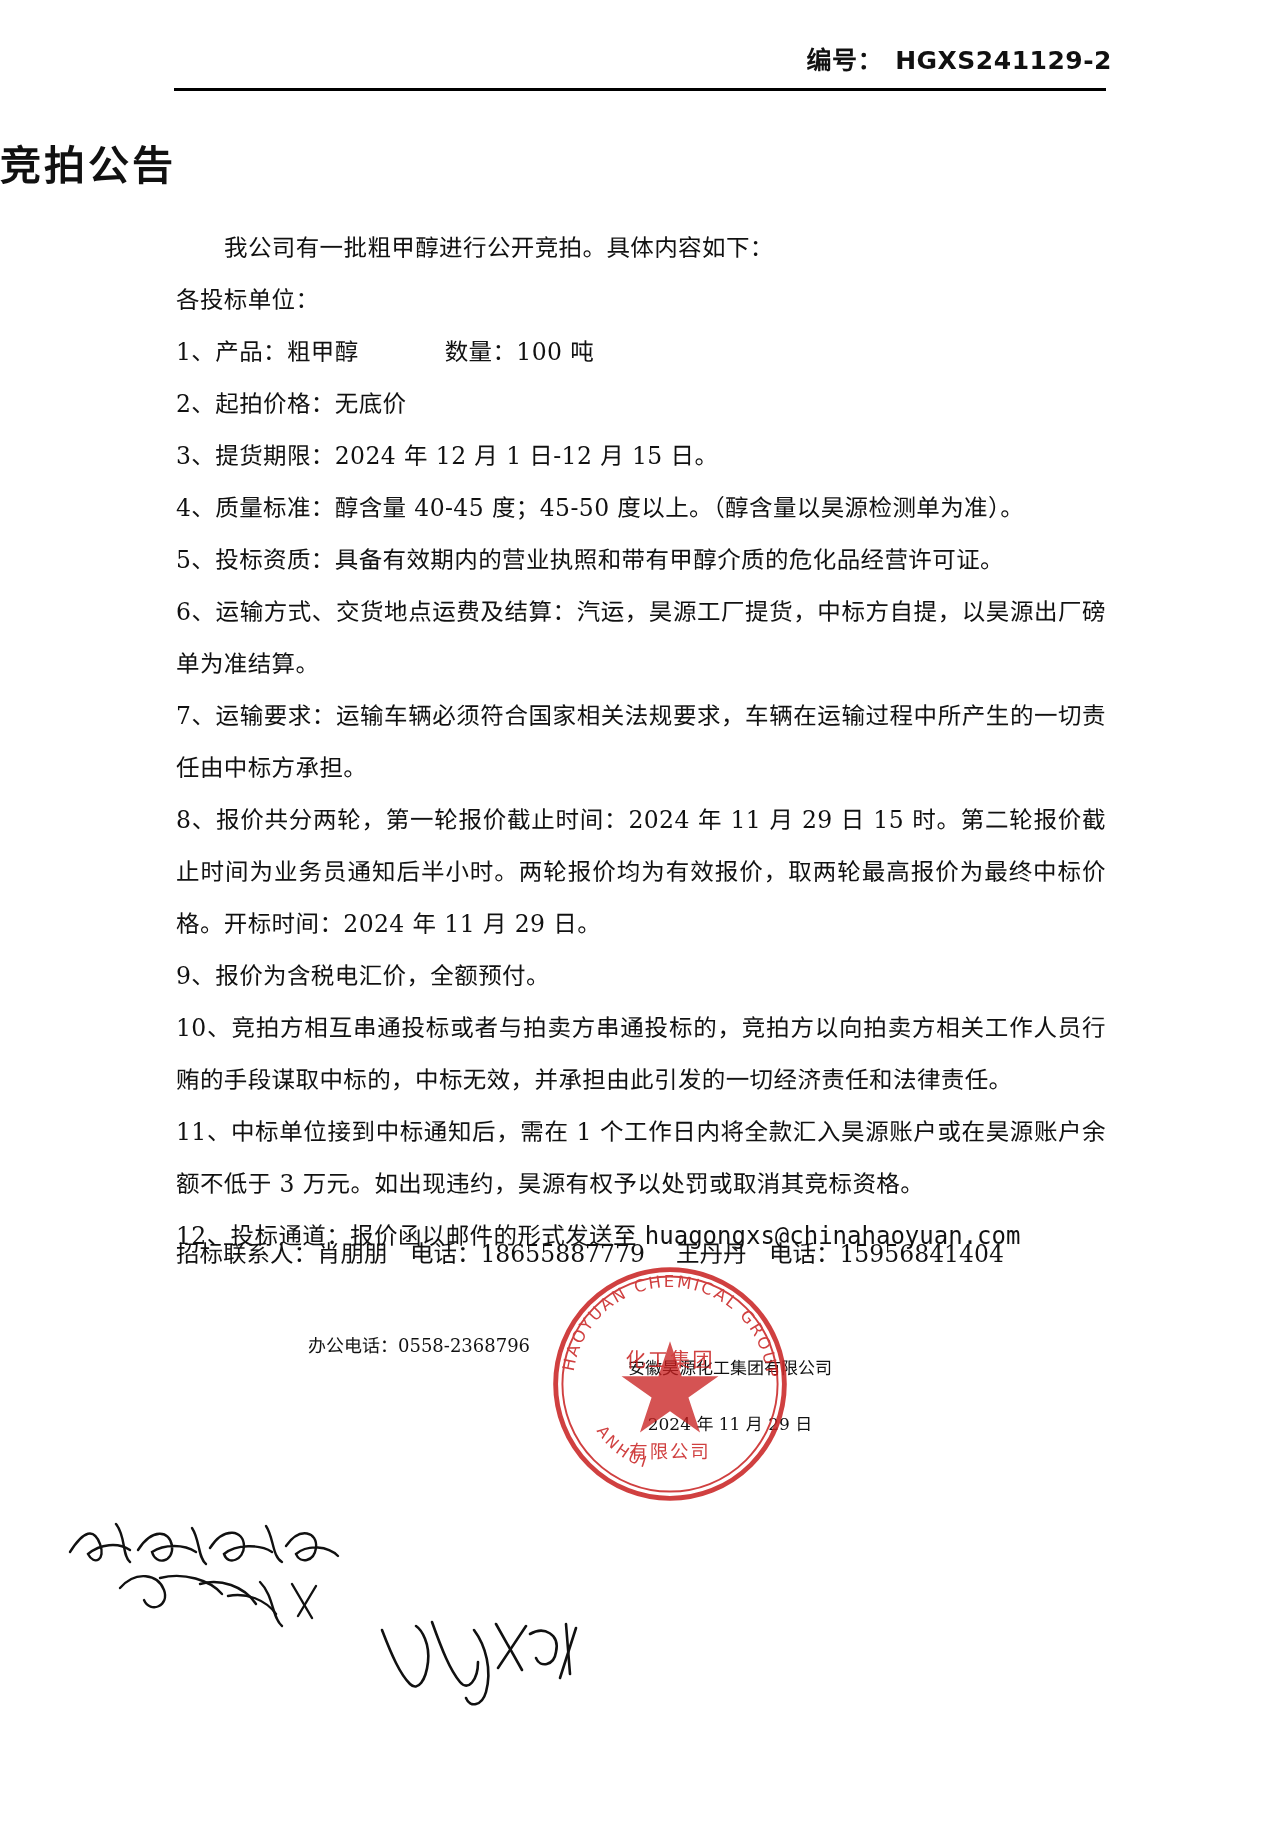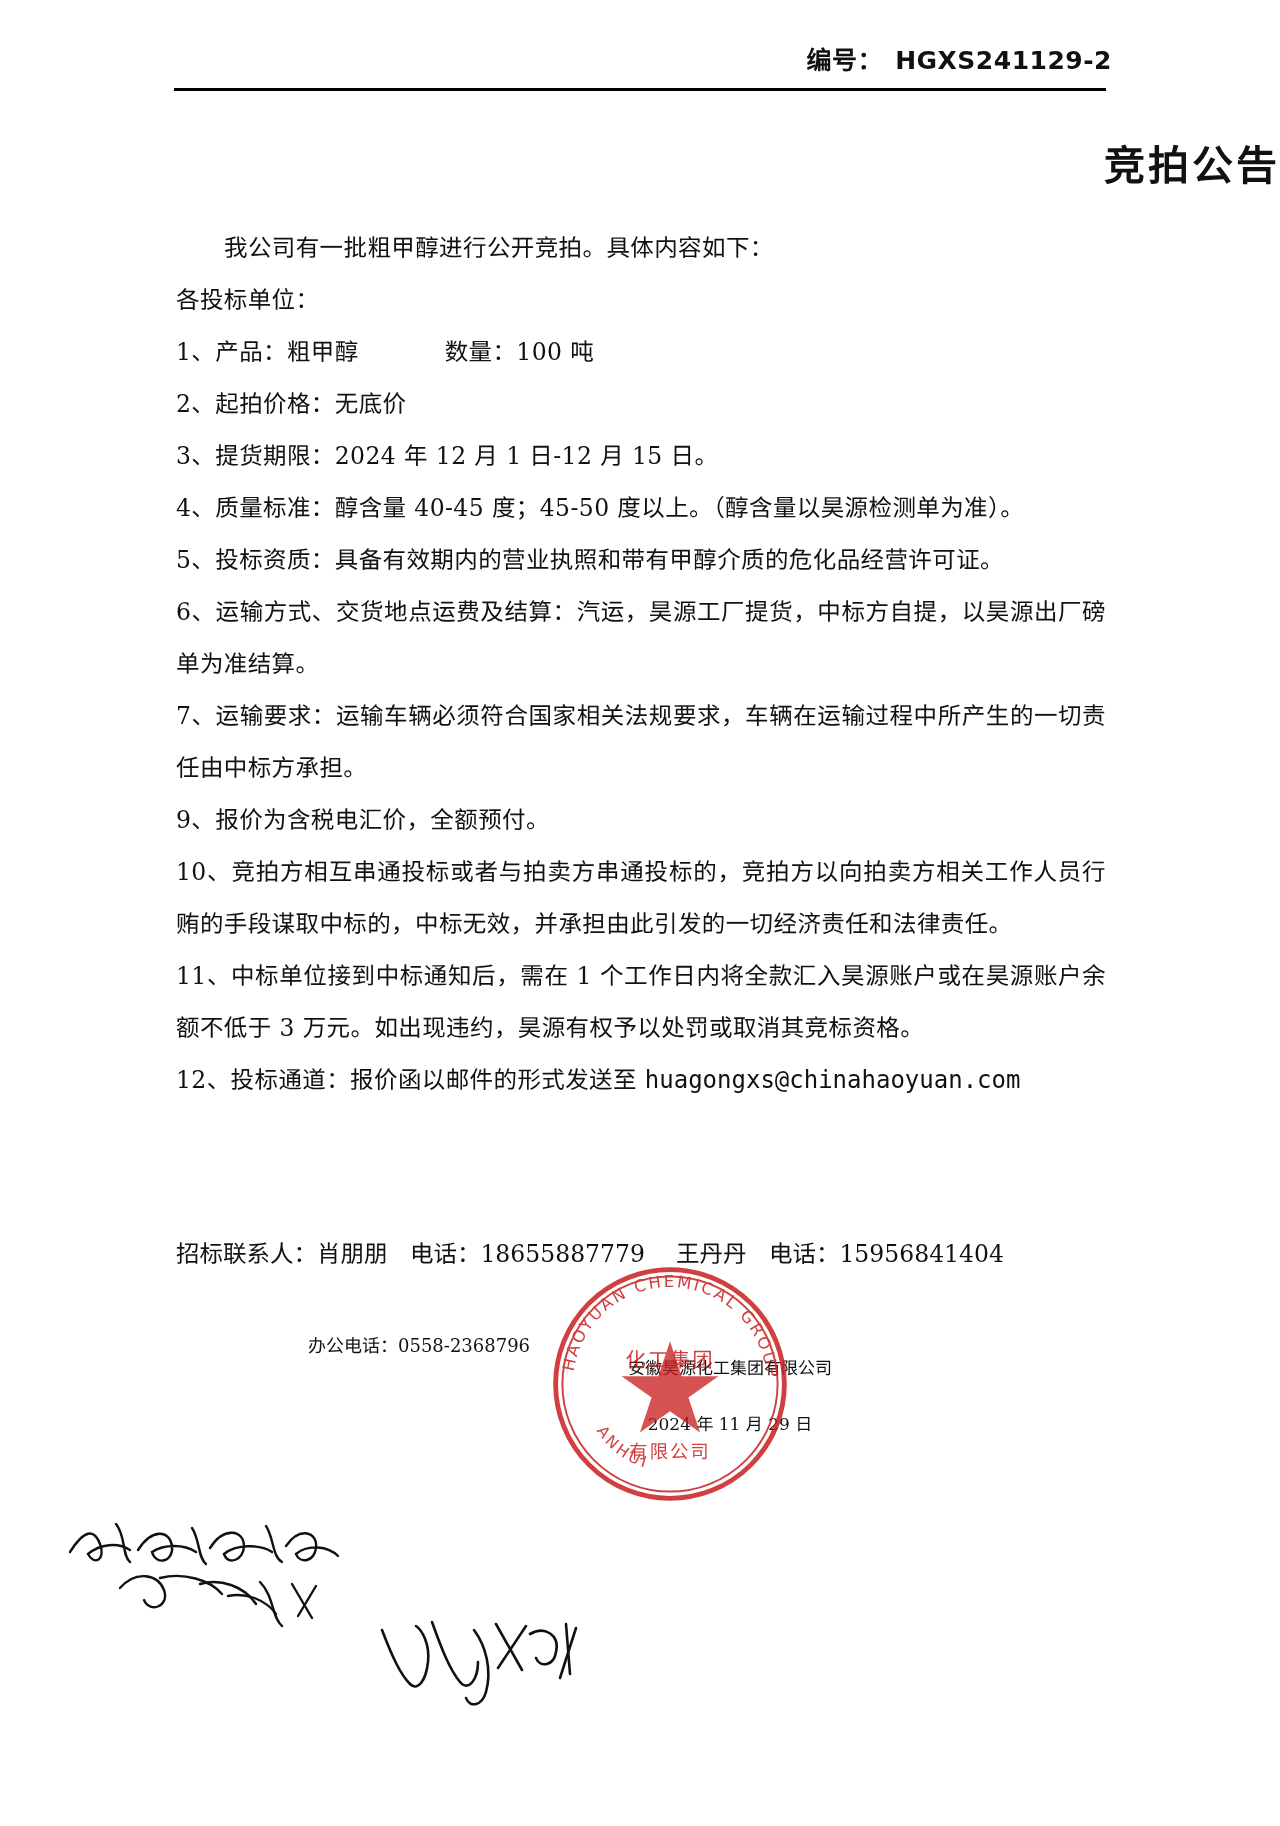--- a/index.html
+++ b/index.html
@@ -53,21 +53,21 @@
     width: 932px;
     height: 3px;
     background: #000;
   }
 
   .doc-title {
     position: absolute;
     top: 132px;
     left: 0;
     width: 1280px;
-    text-align: right;
+    text-align: left;
     font-size: 41px;
     font-weight: bold;
     letter-spacing: 3px;
     font-family: "DejaVu Serif", "Liberation Serif", serif;
   }
 
   
   .body-wrap {
     position: absolute;
     top: 222px;
@@ -170,20 +170,21 @@
     <p class="line">
       <span>1、产品：粗甲醇</span><span class="numqty">数量：100 吨</span>
     </p>
 
     <p class="line">2、起拍价格：无底价</p>
     <p class="line">3、提货期限：2024 年 12 月 1 日-12 月 15 日。</p>
     <p class="line">4、质量标准：醇含量 40-45 度；45-50 度以上。（醇含量以昊源检测单为准）。</p>
     <p class="line">5、投标资质：具备有效期内的营业执照和带有甲醇介质的危化品经营许可证。</p>
     <p class="line para">6、运输方式、交货地点运费及结算：汽运，昊源工厂提货，中标方自提，以昊源出厂磅单为准结算。</p>
     <p class="line gap-top">7、运输要求：运输车辆必须符合国家相关法规要求，车辆在运输过程中所产生的一切责任由中标方承担。</p>
+    <p class="line gap-top">8、报价共分两轮，第一轮报价截止时间：2024 年 11 月 29 日 15 时。第二轮报价截止时间为业务员通知后半小时。两轮报价均为有效报价，取两轮最高报价为最终中标价格。开标时间：2024 年 11 月 29 日。</p>
     <p class="line gap-top">9、报价为含税电汇价，全额预付。</p>
     <p class="line gap-top">10、竞拍方相互串通投标或者与拍卖方串通投标的，竞拍方以向拍卖方相关工作人员行贿的手段谋取中标的，中标无效，并承担由此引发的一切经济责任和法律责任。</p>
     <p class="line gap-top">11、中标单位接到中标通知后，需在 1 个工作日内将全款汇入昊源账户或在昊源账户余额不低于 3 万元。如出现违约，昊源有权予以处罚或取消其竞标资格。</p>
     <p class="line gap-top">
       <span>12、投标通道：报价函以邮件的形式发送至 </span><span class="mail">huagongxs@chinahaoyuan.com</span>
     </p>
   </div>
 
   <div class="contacts">
     <div class="contacts-row">

